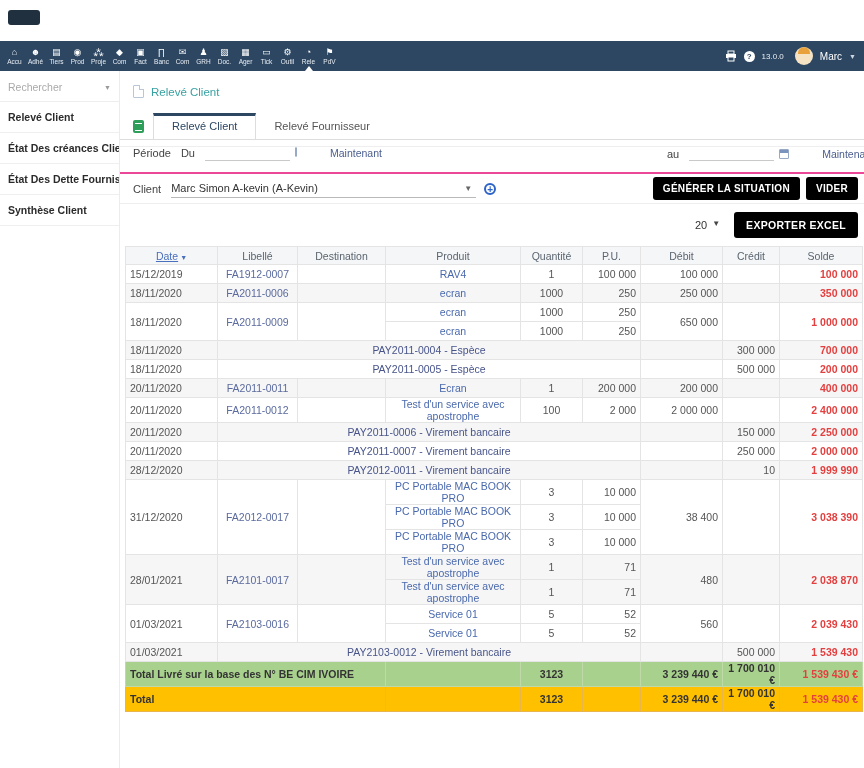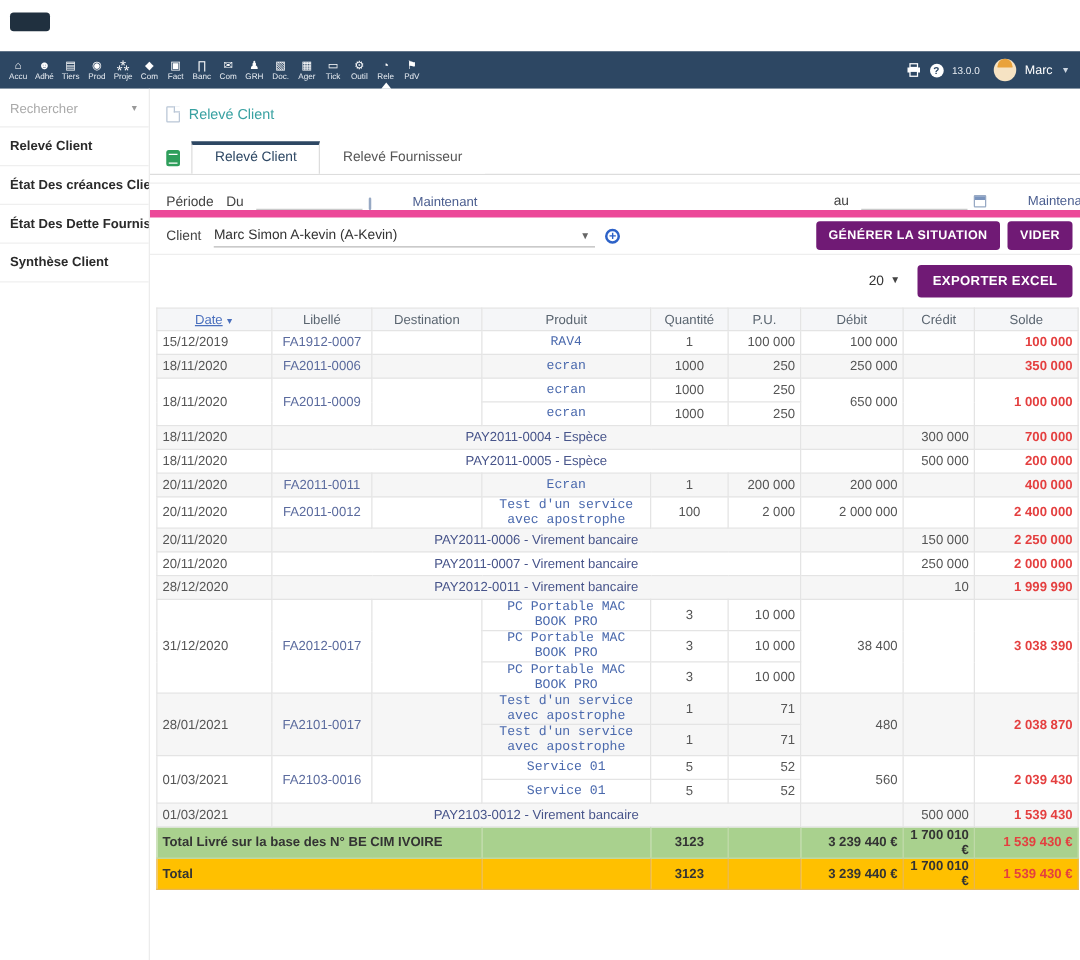--- a/index.html
+++ b/index.html
@@ -55,60 +55,60 @@
   .tabbar { display:flex; align-items:flex-end; margin-top:12px; padding-left:13px;
     border-bottom:1px solid #ddd; height:27px; }
   .excel-icon { width:11px; height:13px; background:#2e9e5b; border-radius:2px; margin:0 9px 6px 0;
     position:relative; }
   .excel-icon:after { content:""; position:absolute; left:2px; top:3px; width:7px; height:6px;
     border-top:1px solid #fff; border-bottom:1px solid #fff; }
   .tab { padding:6px 18px 7px; font-size:11px; color:#555; cursor:pointer; background:#fff; }
   .tab.active { border-top:3px solid #2d4763; border-left:1px solid #ddd; border-right:1px solid #ddd;
     color:#2d4763; padding-top:4px; }
 
-  .filter-row1 { display:flex; align-items:flex-end; height:28px; margin-top:6px;
-    border-top:1px solid #eee; border-bottom:6px solid #ec4899; padding-left:13px; font-size:11px; color:#444; }
+  .filter-row1 { display:flex; align-items:flex-start; height:28px; margin-top:6px;
+    border-top:1px solid #eee; border-bottom:2px solid #ec4899; padding-left:13px; font-size:11px; color:#444; }
   .filter-row2 { display:flex; align-items:center; height:30px; border-bottom:1px solid #eee;
     padding-left:13px; font-size:11px; color:#444; }
   .lbl { margin-right:10px; }
   .date-input { width:85px; height:14px; border:none; border-bottom:1px solid #c9c9c9; margin-right:5px; }
   .cal-icon { width:10px; height:10px; border:1px solid #97a9c4; border-radius:1px; background:#fff;
     position:relative; margin-right:5px; cursor:pointer; }
   .cal-icon:before { content:""; position:absolute; left:0; top:0; right:0; height:3px; background:#7a94bd; }
   .maintenant { color:#4a5d8f; font-size:10.5px; cursor:pointer;margin-left:28px; }
   .au-group { margin-left:285px; display:flex; align-items:center; }
 
   .client-select { display:flex; align-items:center; justify-content:space-between;
     width:305px; border-bottom:1px solid #b9b9b9; height:18px; cursor:pointer; }
   .client-select .val { color:#333; font-size:11px; white-space:nowrap; }
   .client-select .caret { color:#666; font-size:8px; padding-right:4px; }
   .plus-icon { width:12px; height:12px; border-radius:50%; border:2px solid #2d62c8; color:#2d62c8;
     font-size:10px; font-weight:bold; line-height:9px; text-align:center; margin-left:8px; cursor:pointer; }
 
   .actions { margin-left:auto; display:flex; align-items:center; gap:6px; padding-right:6px; }
-  .btn { background:#701a75; color:#fff; border:none; border-radius:3px; font-family:"Liberation Sans",sans-serif;
+  .btn { background:#000000; color:#fff; border:none; border-radius:3px; font-family:"Liberation Sans",sans-serif;
     font-size:10px; font-weight:bold; letter-spacing:.3px; padding:6px 10px; cursor:pointer; }
 
   .pagination { display:flex; align-items:center; justify-content:flex-end; gap:14px;
     height:42px; padding-right:6px; }
   .page-size { display:flex; align-items:flex-start; gap:5px; font-size:11px; color:#333; cursor:pointer; }
   .page-size .caret { font-size:8px; color:#444; }
   .btn-export { font-size:10.5px; padding:7px 12px; }
 
   
   table { border-collapse:collapse; table-layout:fixed; width:737px; margin-left:5px; }
   th { border:1px solid #e4e4e4; background:#f5f6f8; color:#5a6570; font-weight:normal;
     font-size:10.5px; height:18px; text-align:center; }
   .sort-link { color:#4a6fbd; text-decoration:underline; cursor:pointer; }
   .sort-caret { font-size:7px; color:#4a6fbd; margin-left:2px; }
   td { border:1px solid #e4e4e4; height:19px; font-size:10.5px; padding:0 4px; background:#fff; }
   tr.sh td { background:#f6f6f6; }
   .c-date { color:#555; text-align:left; }
   .c-code { color:#5b6b9e; text-align:center; cursor:pointer; }
-  .c-prod { color:#4a69ad; text-align:center; cursor:pointer;font-family:Liberation Mono, monospace; }
+  .c-prod { color:#4a69ad; text-align:center; cursor:pointer; }
   .c-pay  { color:#47548a; text-align:center; cursor:pointer; }
   .c-qty  { color:#555; text-align:center; }
   .c-num  { color:#555; text-align:right; }
   .c-sol  { color:#e43f3f; font-weight:bold; text-align:right; }
   tr.green td { background:#a9d18e; border-color:#bfd9a8; }
   tr.orange td { background:#ffc000; border-color:#e9b64e; }
   .c-flabel { font-weight:bold; color:#333; text-align:left; }
   .c-fqty { font-weight:bold; color:#333; text-align:center; }
   .c-fnum { font-weight:bold; color:#333; text-align:right; }
   .c-fsol { font-weight:bold; color:#e43f3f; text-align:right; }

